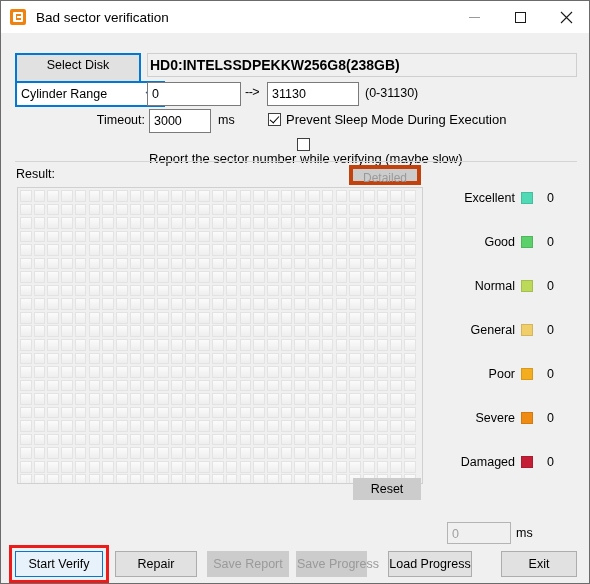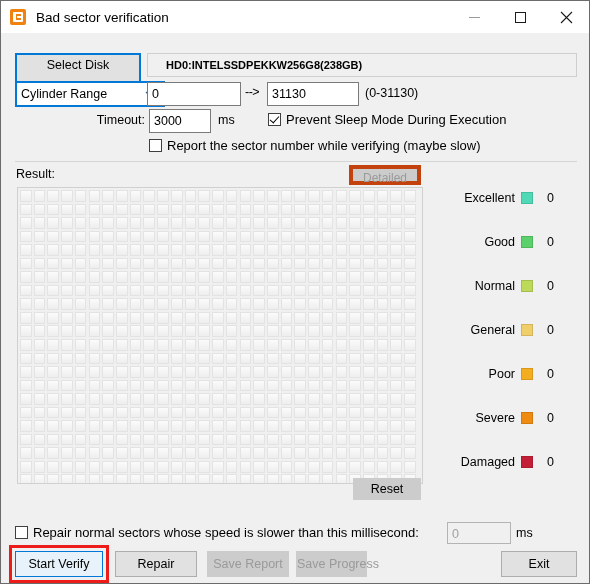--- a/index.html
+++ b/index.html
@@ -105,25 +105,25 @@
     text-align: center;
     cursor: default;
   }
   #disk-name {
     position: absolute;
     left: 146px; top: 52px;
     width: 430px; height: 24px;
     box-sizing: border-box;
     background: #f0f0f0;
     border: 1px solid #cfcfcf;
-    font-size: 11px;
+    font-size: 14px;
     font-weight: bold;
     color: #000;
     line-height: 22px;
-    padding-left: 18px;
+    padding-left: 2px;
     white-space: nowrap;
     overflow: hidden;
   }
   #range-mode {
     position: absolute;
     left: 14px; top: 80px;
     width: 150px; height: 26px;
     box-sizing: border-box;
     background: #ffffff;
     border: 2px solid #0078d7;
@@ -199,21 +199,21 @@
   .cbox.checked::after {
     content: "";
     position: absolute;
     left: 3px; top: 0px;
     width: 4px; height: 8px;
     border: solid #000;
     border-width: 0 1.6px 1.6px 0;
     transform: rotate(42deg);
   }
   #cb-sleep { left: 267px; top: 111px; }
-  #cb-report { left: 148px; top: 137px; }
+  #cb-report { left: 148px; top: 137px; flex-direction: column; }
 
   .hr {
     position: absolute;
     left: 14px;
     width: 562px;
     height: 1px;
     background: #d5d5d5;
   }
   #hr-top { top: 160px; }
 
@@ -1091,27 +1091,24 @@
         <div class="legend-swatch" style="background: rgb(239, 139, 19);"></div>
         <div class="legend-count">0</div>
       </div>
       <div class="legend-row" style="top: 268px;">
         <div class="legend-name">Damaged</div>
         <div class="legend-swatch" style="background: rgb(196, 30, 54);"></div>
         <div class="legend-count">0</div>
       </div>
     </div>
 
-  <div class="cbrow" id="cb-repair">
-    <span class="cbox"></span>
-    <span>Repair normal sectors whose speed is slower than this millisecond:</span>
-  </div>
   <div class="txtbox" id="repair-ms-box">0</div>
   <div id="repair-ms-unit">ms</div>
 
   <div class="btn" id="btn-start">Start Verify</div>
   <div class="btn" id="btn-repair">Repair</div>
   <div class="btn disabled" id="btn-savereport">Save Report</div>
   <div class="btn disabled" id="btn-saveprog">Save Progress</div>
+  <div class="btn" id="btn-loadprog">Load Progress</div>
   <div class="btn" id="btn-exit">Exit</div>
 
   <div id="annot-start"></div>
 </div>
 
 </body></html>

